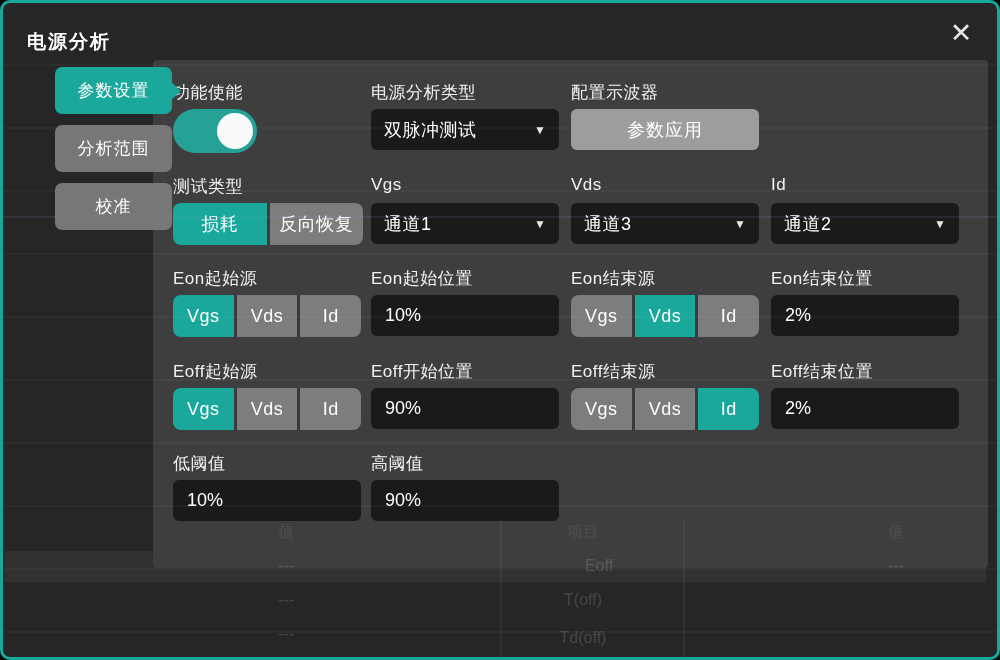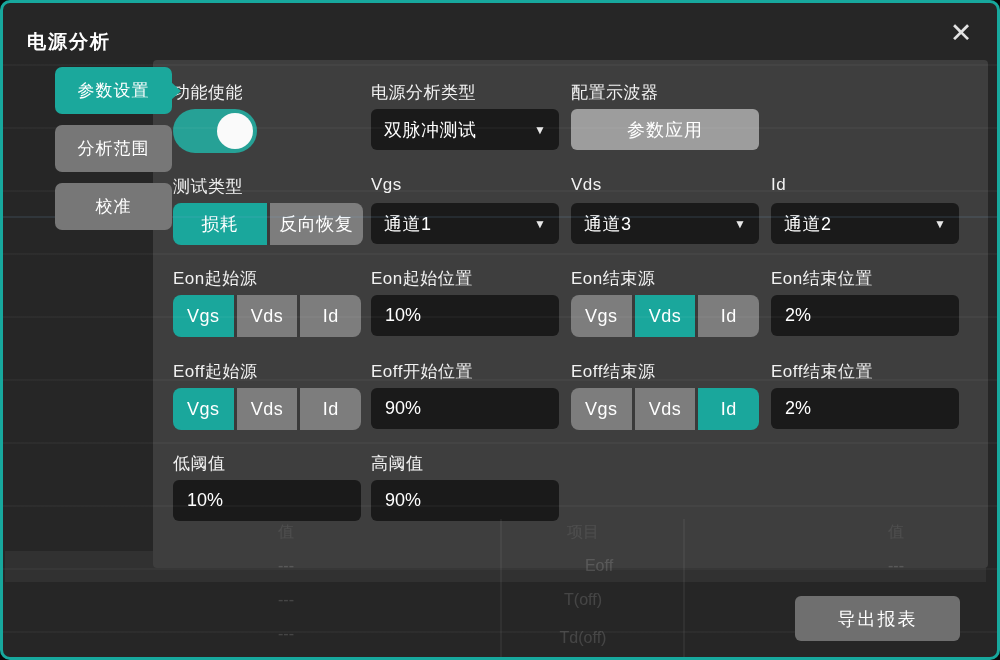--- a/index.html
+++ b/index.html
@@ -214,15 +214,14 @@
       <div class="lbl">低阈值</div>
       <div class="field">10%</div>
     </div>
     <div class="cell r5 c2">
       <div class="lbl">高阈值</div>
       <div class="field">90%</div>
     </div>
 
   </div>
 
-  <button class="btn-export">导出报表</button>
 
 </div>
 
 </body></html>

